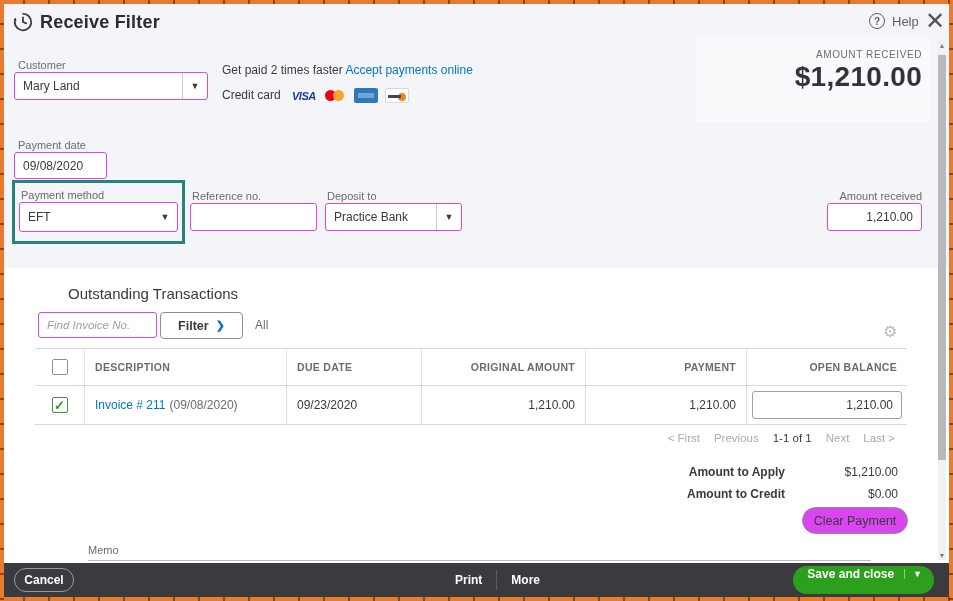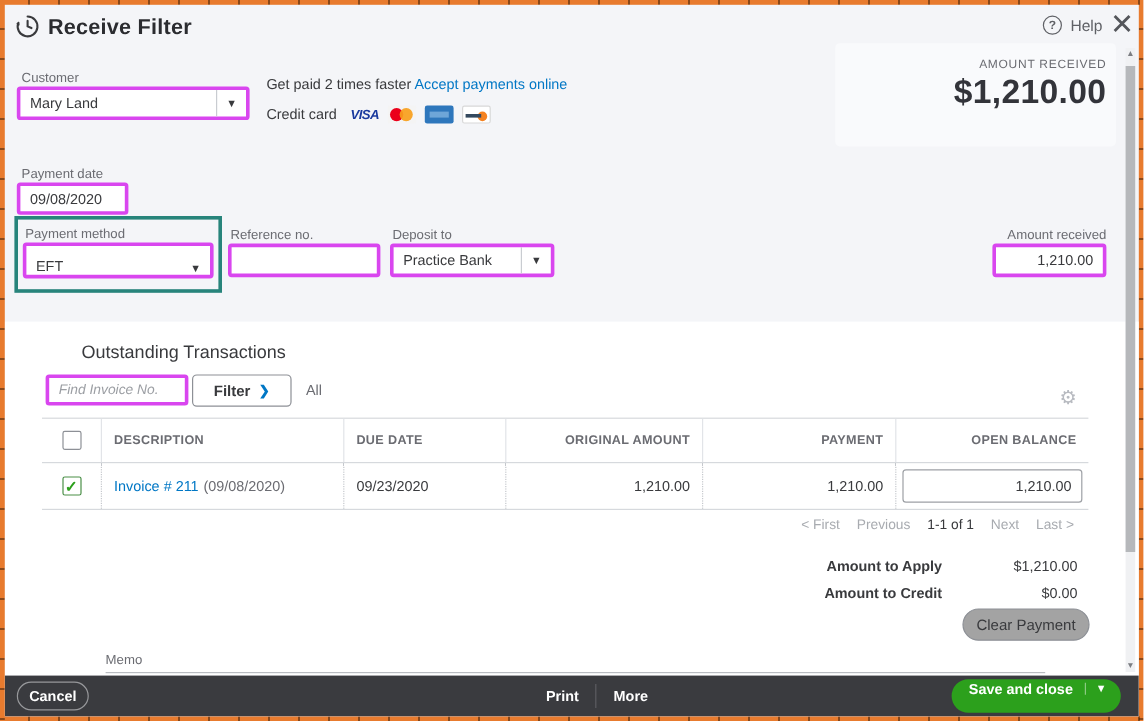--- a/index.html
+++ b/index.html
@@ -10,21 +10,21 @@
   .tick { position:absolute; pointer-events:none; }
   .tick.h { height:4px; left:0; right:0; background:repeating-linear-gradient(to right, transparent 0 23px, rgba(60,30,8,.55) 23px 25px); }
   .tick.v { width:4px; top:0; bottom:0; background:repeating-linear-gradient(to bottom, transparent 0 23px, rgba(60,30,8,.55) 23px 25px); }
 
   .modal { position:absolute; left:4px; top:4px; width:945px; height:593px; background:#f4f5f8; overflow:hidden; }
   .white-section { position:absolute; left:0; top:264px; width:945px; height:295px; background:#ffffff; }
   .amount-card { position:absolute; left:692px; top:32px; width:234px; height:86px; background:#f9fafc; border-radius:4px; }
 
   .abs { position:absolute; }
   .lbl { font-size:11px; color:#6b6c72; }
-  .inputbox { background:#fff; border:3px solid #d946ef; border-radius:3px; display:flex; align-items:center; font-size:12px; color:#393a3d; padding:0 8px; }
+  .inputbox { background:#fff; border:1px solid #d946ef; border-radius:3px; display:flex; align-items:center; font-size:12px; color:#393a3d; padding:0 8px; }
   .selectbox { justify-content:space-between; padding-right:0; }
   .caret { font-size:9px; color:#393a3d; }
   .sep-caret { display:flex; align-items:center; justify-content:center; width:25px; align-self:stretch; border-left:1px solid #c9ccd1; }
 
   .title { font-size:18px; font-weight:bold; color:#2b2c30; letter-spacing:.2px; }
   .help-circ { display:inline-flex; align-items:center; justify-content:center; width:16px; height:16px; border:1.4px solid #5f6166; border-radius:50%; font-size:10px; color:#5f6166; font-weight:bold; }
   .close-x { font-size:24px; color:#54565b; font-weight:300; line-height:1; cursor:default; }
 
   .big-amount { font-size:28px; font-weight:bold; color:#33343a; letter-spacing:.3px; }
   .micro-lbl { font-size:10px; letter-spacing:.6px; color:#6b6c72; }
@@ -64,21 +64,21 @@
   .bl-dot { border-left:1px dotted #c5c8cd; }
   .cb { width:16px; height:16px; border:1px solid #8d9096; border-radius:2px; background:#fff; display:flex; align-items:center; justify-content:center; }
   .cb.checked { border-color:#4a8f47; color:#2ca01c; font-size:13px; font-weight:bold; }
   .pay-input { width:150px; height:28px; border:1px solid #9da0a5; border-radius:3px; text-align:right; padding:0 8px; font-size:12px; color:#393a3d; }
 
   .pager { font-size:11.5px; color:#a8abb0; display:flex; gap:14px; align-items:center; }
   .pager .cur { color:#393a3d; }
 
   .tot-lbl { font-size:12px; color:#393a3d; font-weight:bold; }
   .tot-val { font-size:12px; color:#393a3d; }
-  .pill-btn { background:#a3a3a3; border:1px solid #8d9096; border-radius:14px; font-size:12.5px; color:#393a3d; display:flex; align-items:center; justify-content:center; cursor:pointer; }
+  .pill-btn { background:#d946ef; border:1px solid #8d9096; border-radius:14px; font-size:12.5px; color:#393a3d; display:flex; align-items:center; justify-content:center; cursor:pointer; }
 
   .memo-line { border-bottom:1px solid #b9bcc1; }
 
   .footer { position:absolute; left:0; bottom:0; width:945px; height:34px; background:#3a3b3f; display:flex; align-items:center; }
   .cancel-btn { position:absolute; left:10px; top:5px; width:60px; height:24px; border:1px solid #97989b; border-radius:12px; color:#fff; font-size:12px; font-weight:bold; display:flex; align-items:center; justify-content:center; cursor:pointer; }
   .f-mid { position:absolute; left:437px; top:0; height:34px; display:flex; align-items:center; gap:0; }
   .f-link { color:#fff; font-size:12px; font-weight:bold; padding:0 14px; cursor:pointer; }
   .f-div { width:1px; height:20px; background:#5c5d61; }
   .save-btn { position:absolute; right:15px; top:3px; height:28px; background:#2ca01c; border-radius:14px; display:flex; align-items:center; color:#fff; font-size:12px; font-weight:bold; padding:0 4px 12px 14px; cursor:pointer; }
   .save-btn .dd { margin-left:10px; padding:0 8px; border-left:1px solid rgba(255,255,255,.45); font-size:9px; }
@@ -144,21 +144,21 @@
 
     <div class="abs micro-lbl" style="right:27px; top:45px;">AMOUNT RECEIVED</div>
     <div class="abs big-amount" style="right:27px; top:57px;">$1,210.00</div>
 
     <span class="abs lbl" style="left:14px; top:135px;">Payment date</span>
     <input class="abs inputbox" style="left: 10px; top: 148px; width: 93px; height: 27px;" value="09/08/2020">
 
     <div class="abs annot" style="left:8px; top:176px; width:173px; height:64px;"></div>
 
     <span class="abs lbl" style="left:17px; top:185px;">Payment method</span>
-    <div class="abs inputbox selectbox" style="left:15px; top:198px; width:159px; height:30px;align-items:flex-end;">
+    <div class="abs inputbox selectbox" style="left:15px; top:198px; width:159px; height:30px;">
       <span>EFT</span>
       <span style="display:flex; align-items:center; justify-content:center; width:24px;">
           <span class="caret">▼</span>
         </span>
     </div>
 
     <span class="abs lbl" style="left:188px; top:186px;">Reference no.</span>
     <input class="abs inputbox" style="left: 186px; top: 199px; width: 127px; height: 28px;" value="">
 
     <span class="abs lbl" style="left:323px; top:186px;">Deposit to</span>

